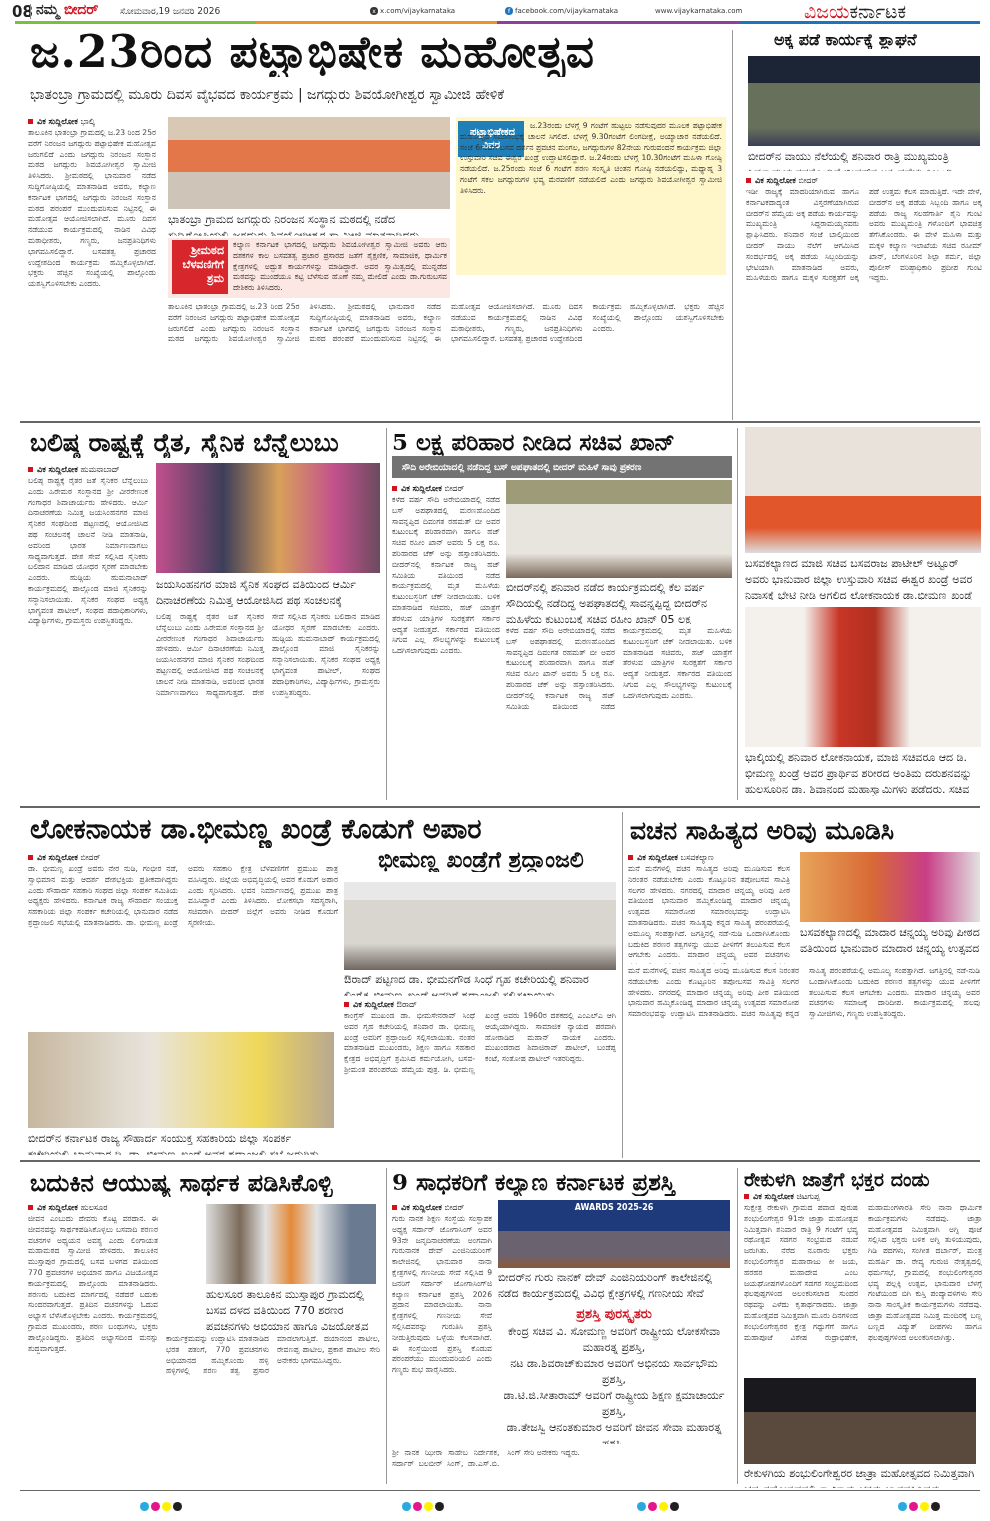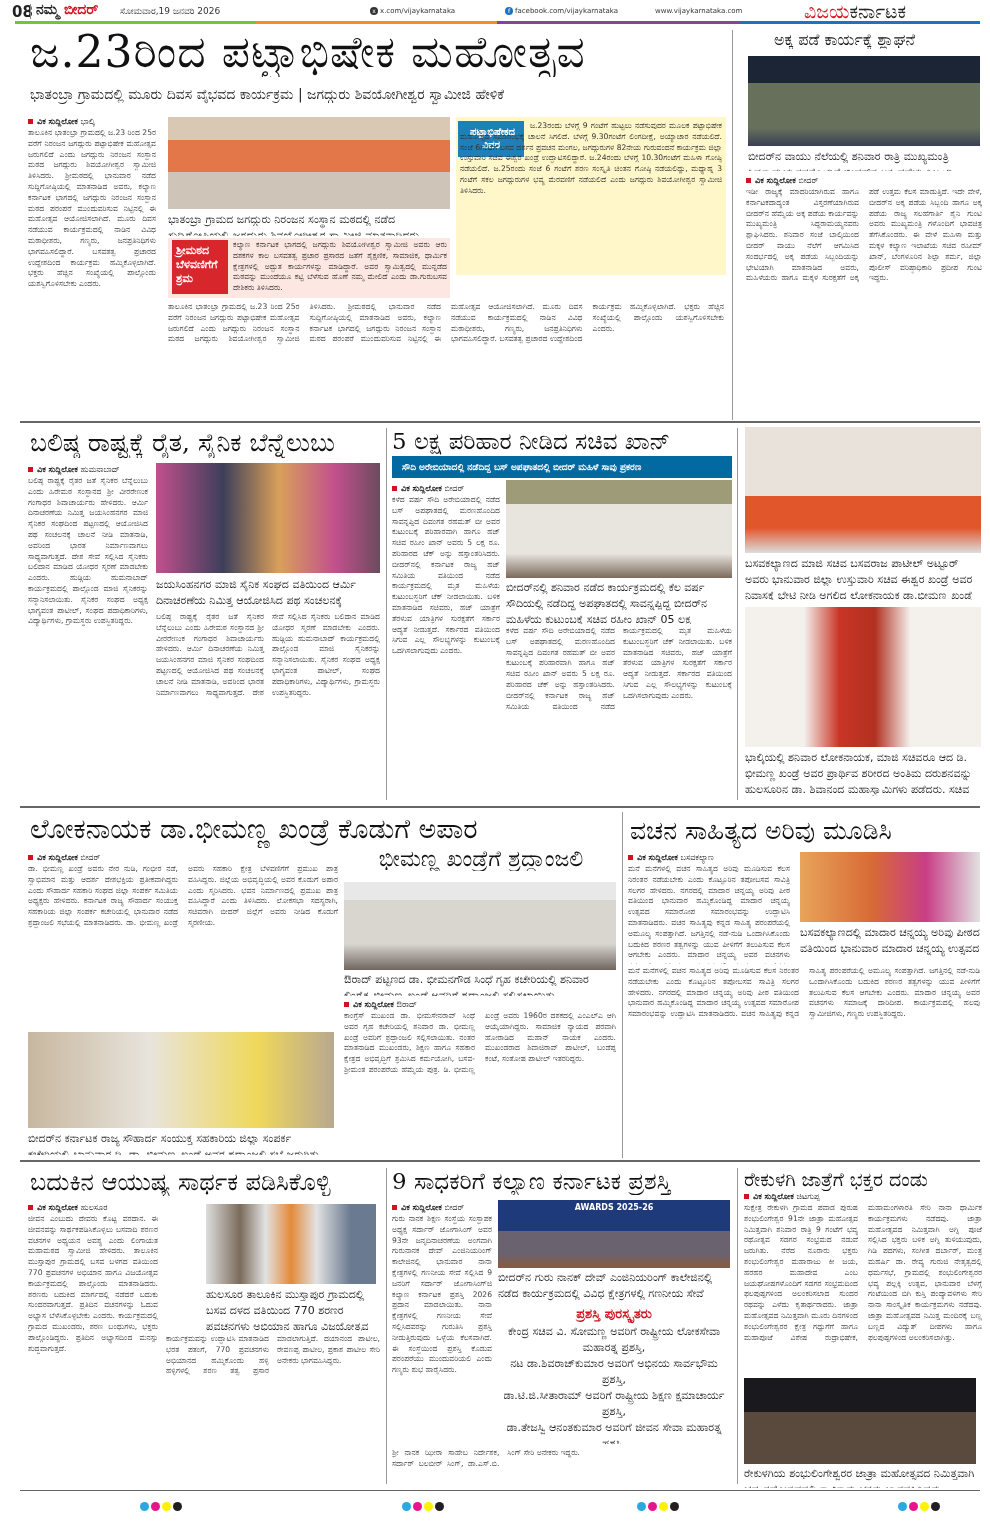--- a/index.html
+++ b/index.html
@@ -12,35 +12,35 @@
   .mast .sec b{color:#d2121f}
   .mast .date{left:120px;top:6px;font-size:9px;color:#333}
   .mast .tw{left:370px;top:7px;font-size:7px;color:#333}
   .mast .fb{left:505px;top:7px;font-size:7px;color:#333}
   .mast .web{left:655px;top:7px;font-size:7px;color:#333}
   .mast .logo{left:804px;top:0px;font-size:19px;font-weight:normal;color:#d2121f}
   .mast .logo span{color:#222}
   .rainbow{top:21px;left:15px;width:965px;height:3px;background:linear-gradient(90deg,#7cbe3e 0 25%,#f0902b 25% 50%,#8e3f9a 50% 75%,#1e73be 75% 100%)}
   .ic{display:inline-block;width:8px;height:8px;border-radius:50%;background:#333;color:#fff;font-size:6px;text-align:center;line-height:8px;margin-right:2px;vertical-align:middle}
   .ic.fbi{background:#1e73be}
-  .hl{font-family:"DejaVu Serif",serif;font-weight:normal;color:#111;white-space:nowrap;overflow:hidden}
+  .hl{font-family:"DejaVu Serif",serif;font-weight:bold;color:#111;white-space:nowrap;overflow:hidden}
   .sub{font-size:14px;color:#222;white-space:nowrap}
   .byline{font-size:8px;font-weight:bold;color:#222}
   .byline::before{content:"";display:inline-block;width:5px;height:5px;background:#d2121f;margin-right:4px;vertical-align:middle}
   .byline span{font-weight:normal}
   .txt{font-size:7.6px;line-height:10.8px;color:#444;text-align:justify;overflow:hidden}
   .cap{font-size:11px;line-height:16px;color:#222;font-weight:normal;overflow:hidden}
   .photo{background:linear-gradient(135deg,#8a7060,#c5b09a 40%,#6b5a4a);overflow:hidden}
   .rule-h{height:2px;background:#666}
   .rule-v{width:1px;background:#999}
   .box-yellow{background:#fff7c9}
   .box-pink{background:#fde7e2}
   .blue-tag{background:#1f7fb8;color:#fff;font-weight:bold;font-size:13px;text-align:center;line-height:16px;padding:4px}
-  .red-tag{background:#d8262d;color:#fff;font-weight:bold;font-size:13px;text-align:left;line-height:16px;padding:4px}
-  .deck-bar{background:#0369a1;color:#fff;font-weight:bold;font-size:10.5px;line-height:22px;padding-left:10px;white-space:nowrap}
+  .red-tag{background:#d8262d;color:#fff;font-weight:bold;font-size:13px;text-align:right;line-height:16px;padding:4px}
+  .deck-bar{background:#737373;color:#fff;font-weight:bold;font-size:10.5px;line-height:22px;padding-left:10px;white-space:nowrap}
   .dots{display:flex;gap:2px}
   .dots i{display:block;width:9px;height:9px;border-radius:50%}
   .pr-title{color:#d2121f;font-size:13px;font-weight:bold;text-align:center}
 </style>
 </head>
 <body>
 
 <div class="abs mast">
   <div class="abs pg">08</div>
   <div class="abs sep"></div>

